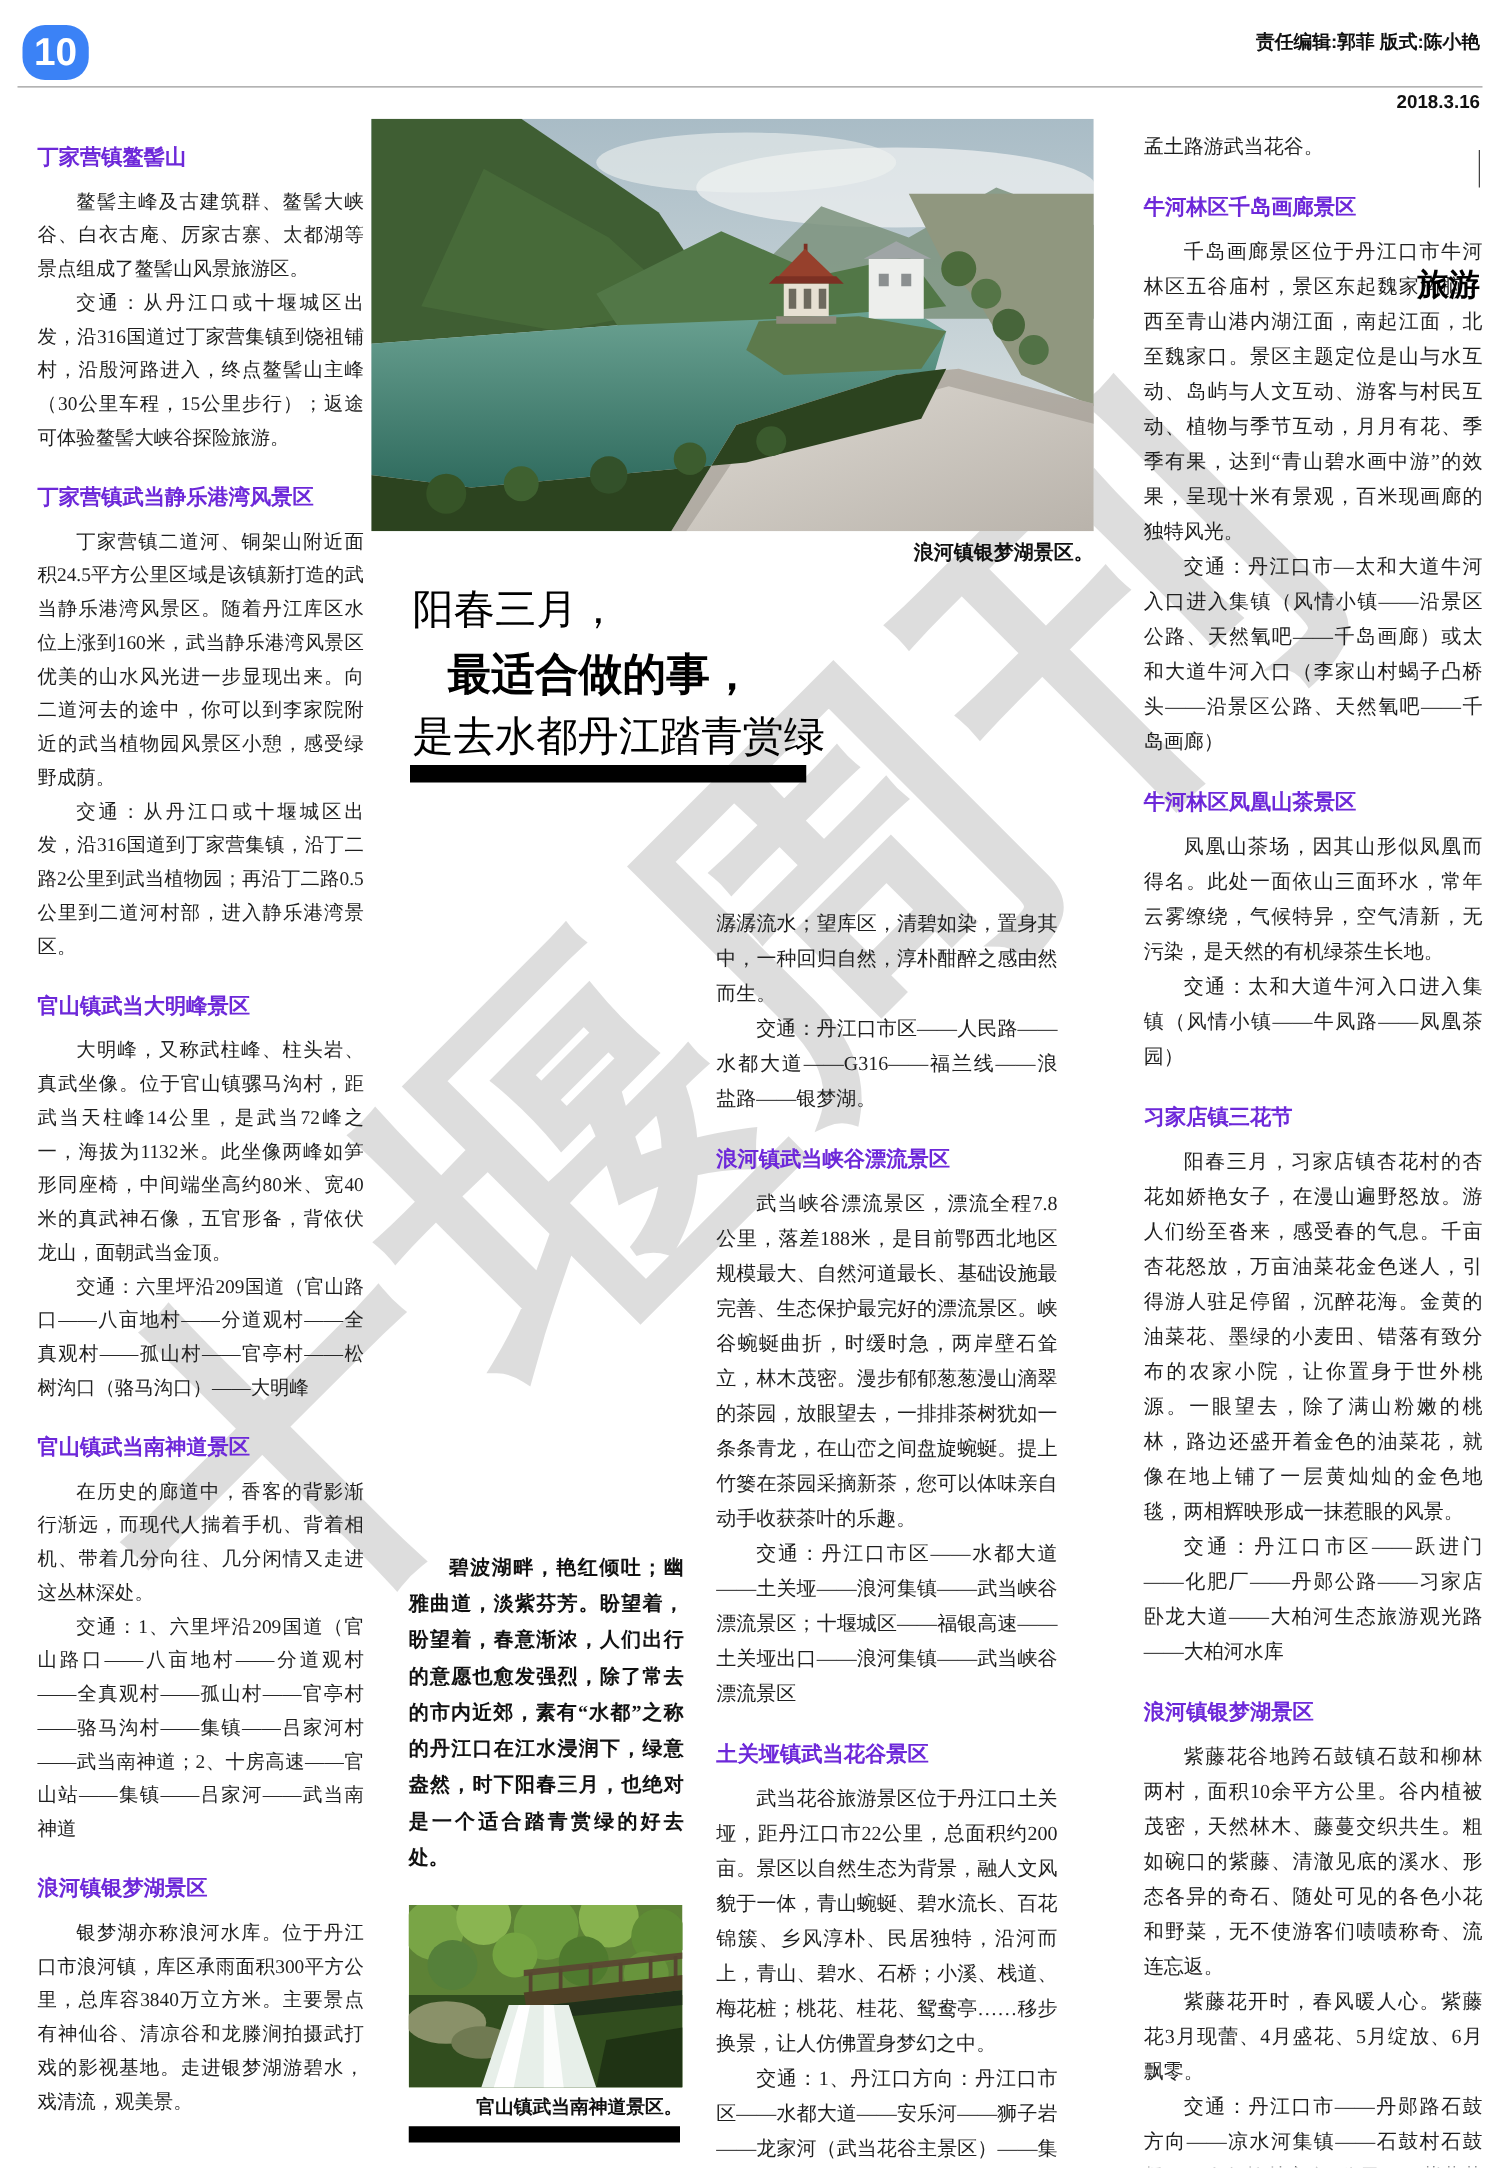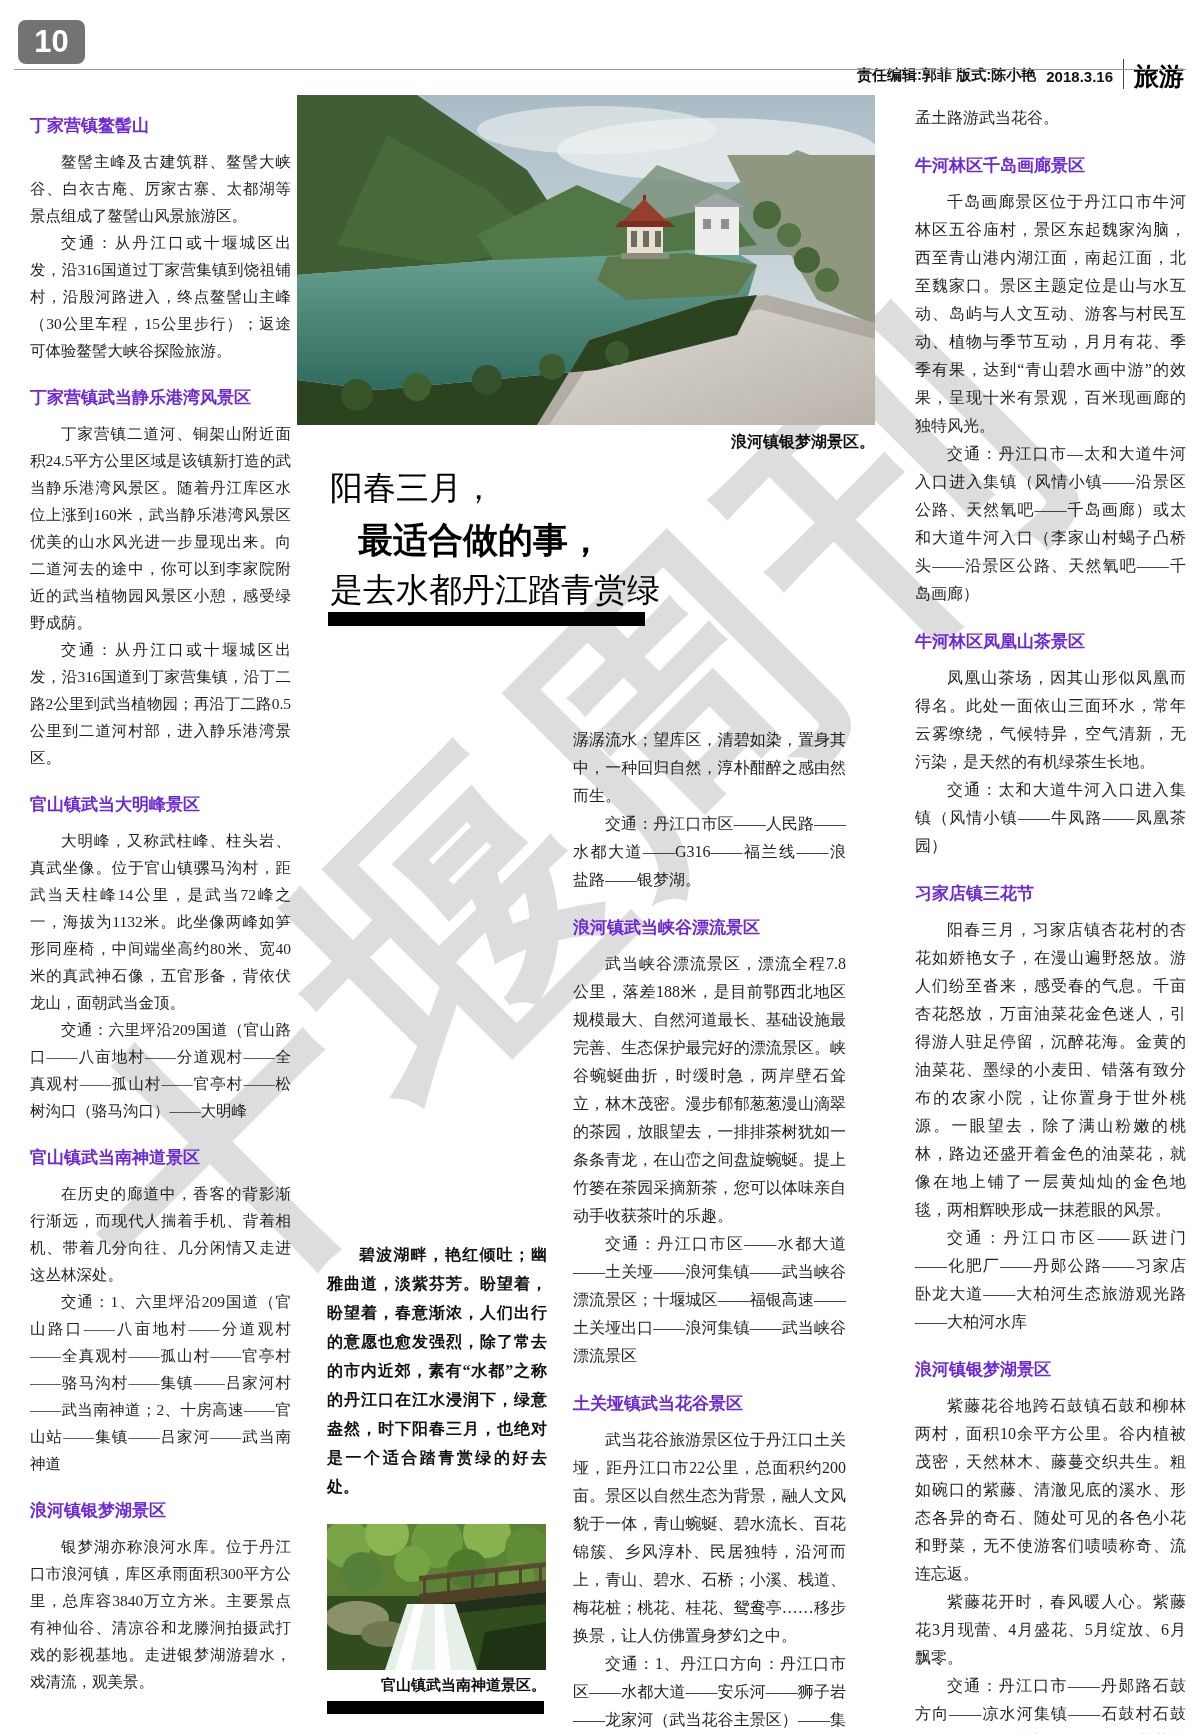--- a/index.html
+++ b/index.html
@@ -15,29 +15,30 @@
     position:absolute; left:-100px; top:620px; width:1340px; height:400px;
     display:flex; justify-content:center; align-items:center;
     transform:rotate(-45deg); z-index:1; pointer-events:none;
     font-family:"Liberation Serif","DejaVu Serif",serif; font-weight:bold;
     font-size:300px; letter-spacing:14px; line-height:1; color:#000; opacity:0.13;
     white-space:nowrap;
   }
 
   
   .pagenum {
-    position:absolute; left:18px; top:20px; width:67px; height:44px;
-    background:#737373; border-radius:8px; color:#fff; z-index:3;
+    position:absolute; left:18px; top:20px; width:53px; height:44px;
+    background:#3b82f6; border-radius:18px; color:#fff; z-index:3;
     font-family:"Liberation Sans","DejaVu Sans",sans-serif; font-size:31px; font-weight:bold;
     display:flex; align-items:center; justify-content:center;
   }
   .header-right {
     position:absolute; right:16px; top:24px; z-index:3;
-    display:flex; align-items:flex-end; gap:10px;
+    display:flex; align-items:flex-end; gap:26px;
     font-family:"Liberation Sans","DejaVu Sans",sans-serif;
+    flex-direction:column;
   }
   .header-right .meta { font-size:15px; font-weight:bold; color:#111; padding-bottom:4px; }
   .header-right .vline { width:1px; height:30px; background:#444; }
   .header-right .secname { font-size:25px; font-weight:bold; color:#000; line-height:1;margin-top:40px; }
   .header-rule { position:absolute; left:14px; right:14px; top:69px; height:1px; background:#9a9a9a; z-index:3; }
 
   
   .colL { left:30px; top:114px; width:261px; }
   .col3 { left:573px; top:726px; width:273px; }
   .colR { left:915px; top:104px; width:271px; }

